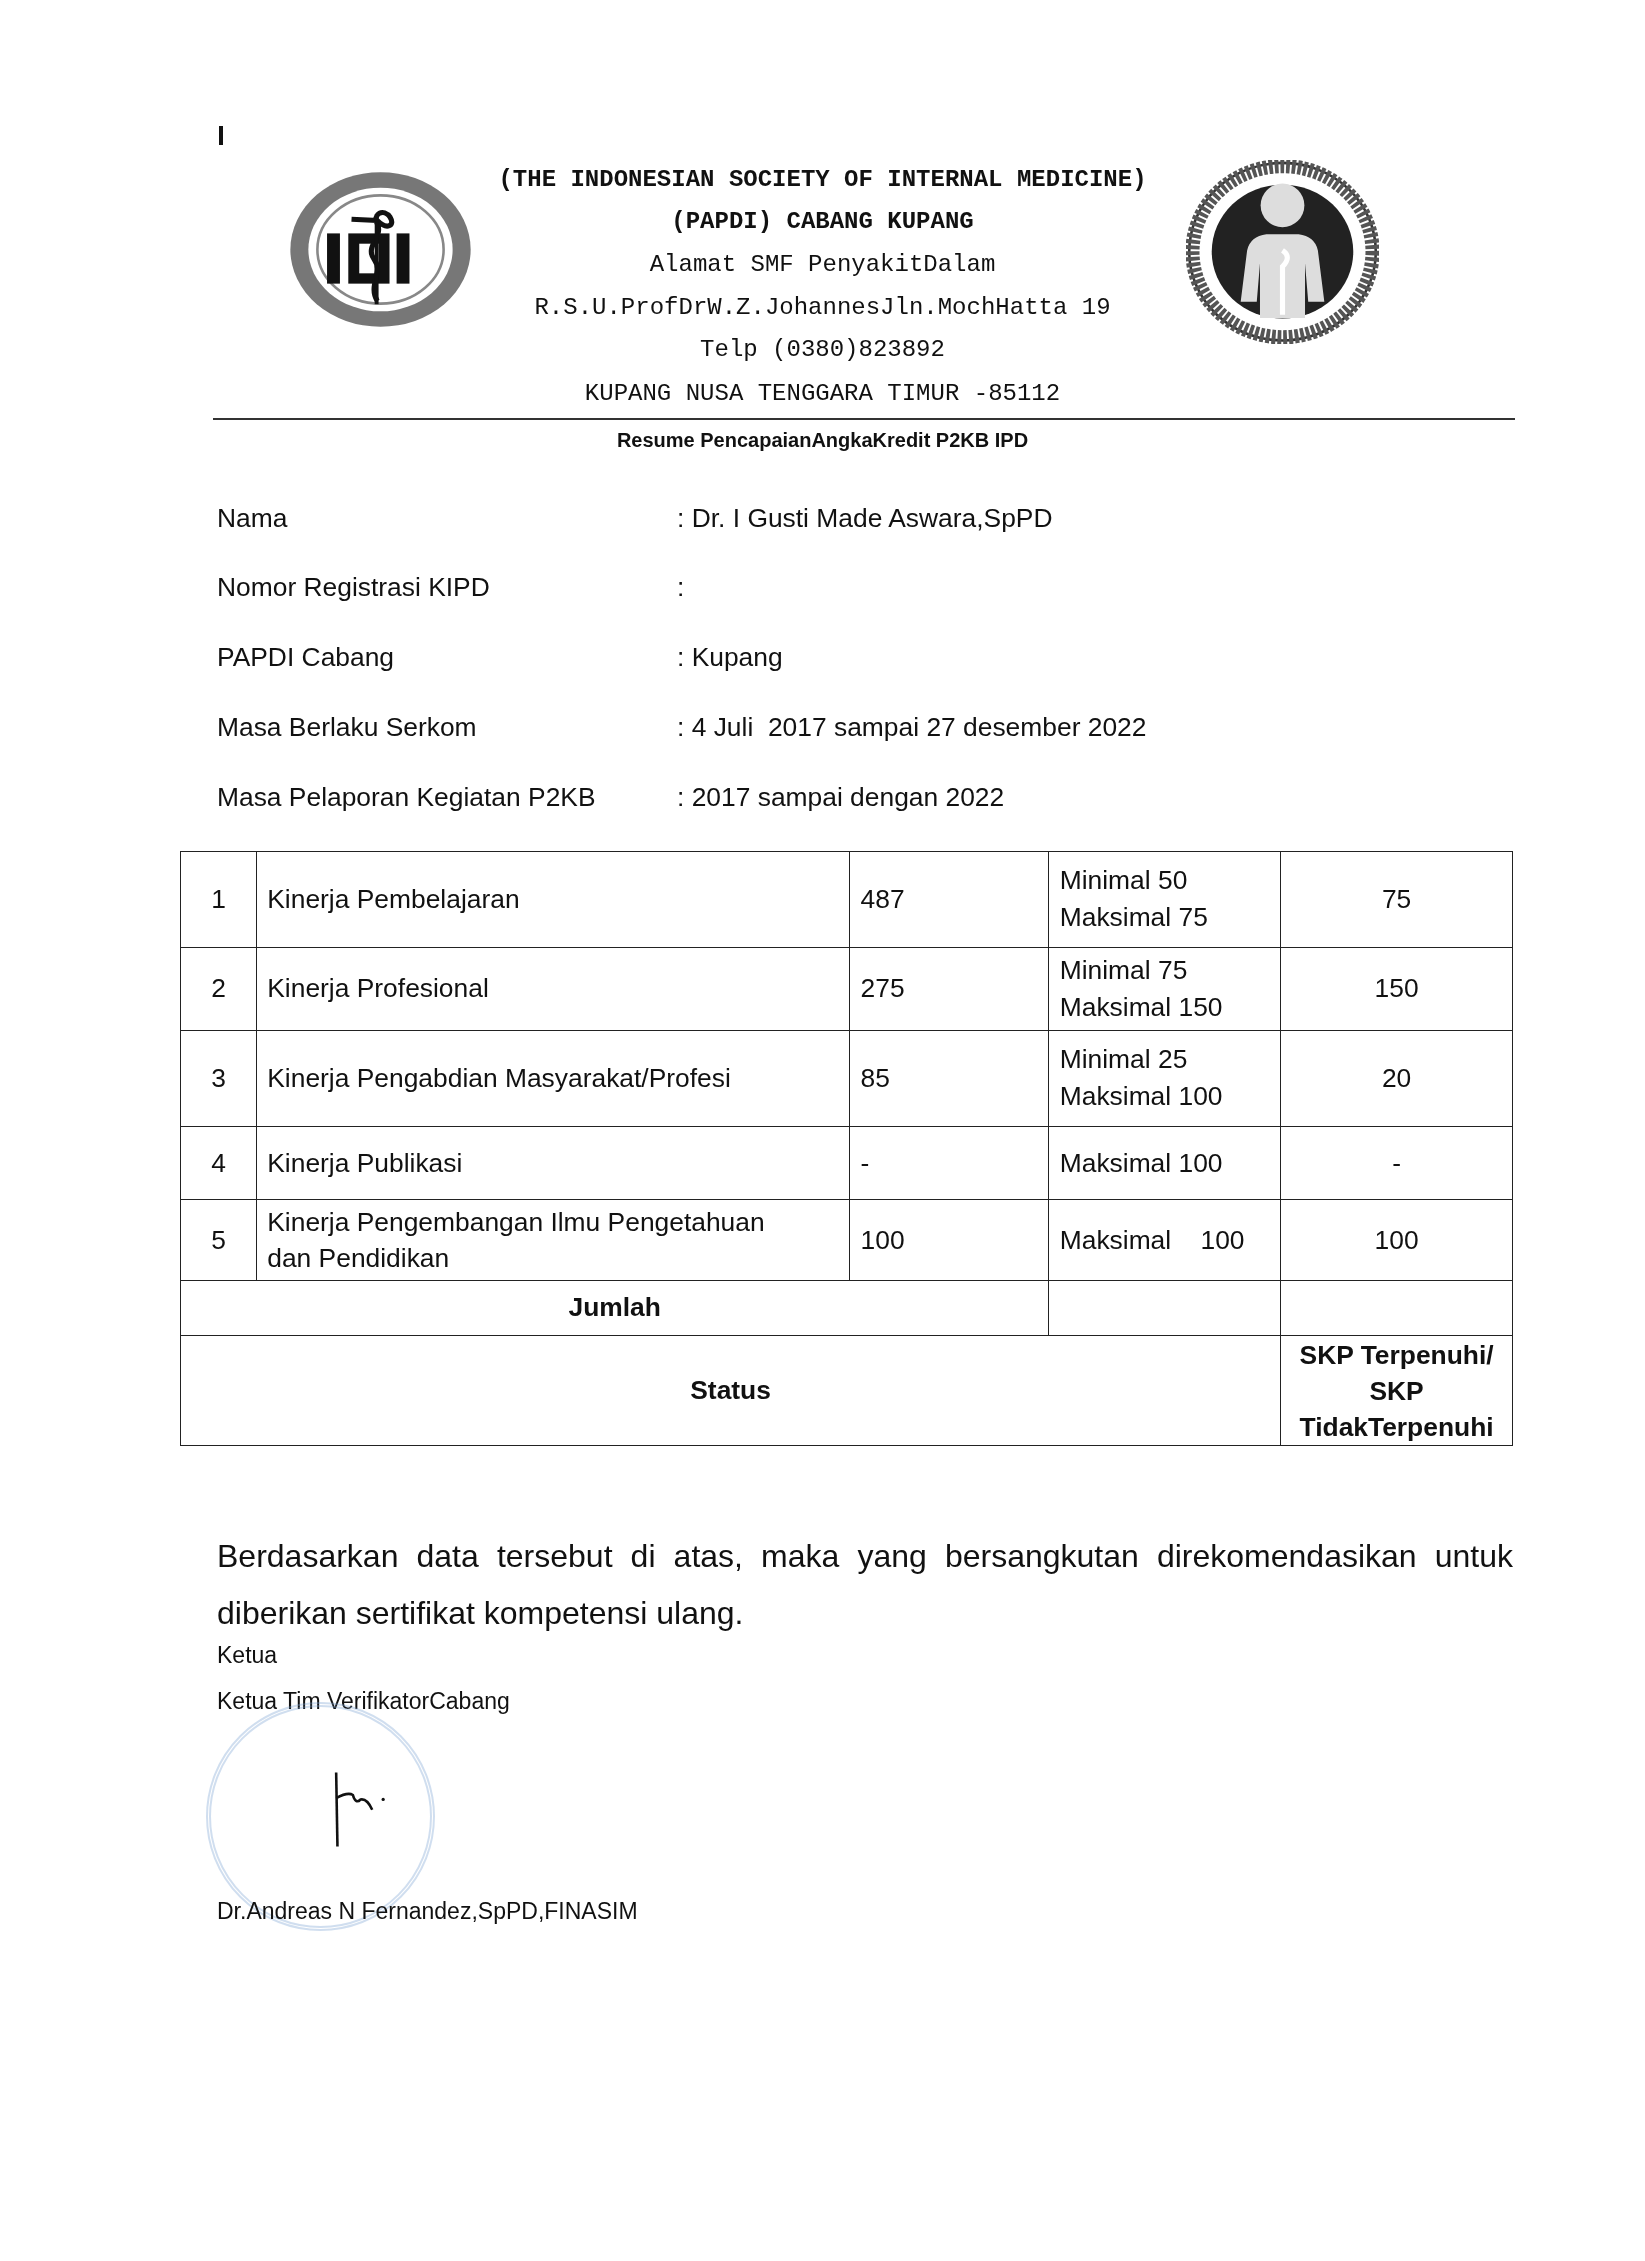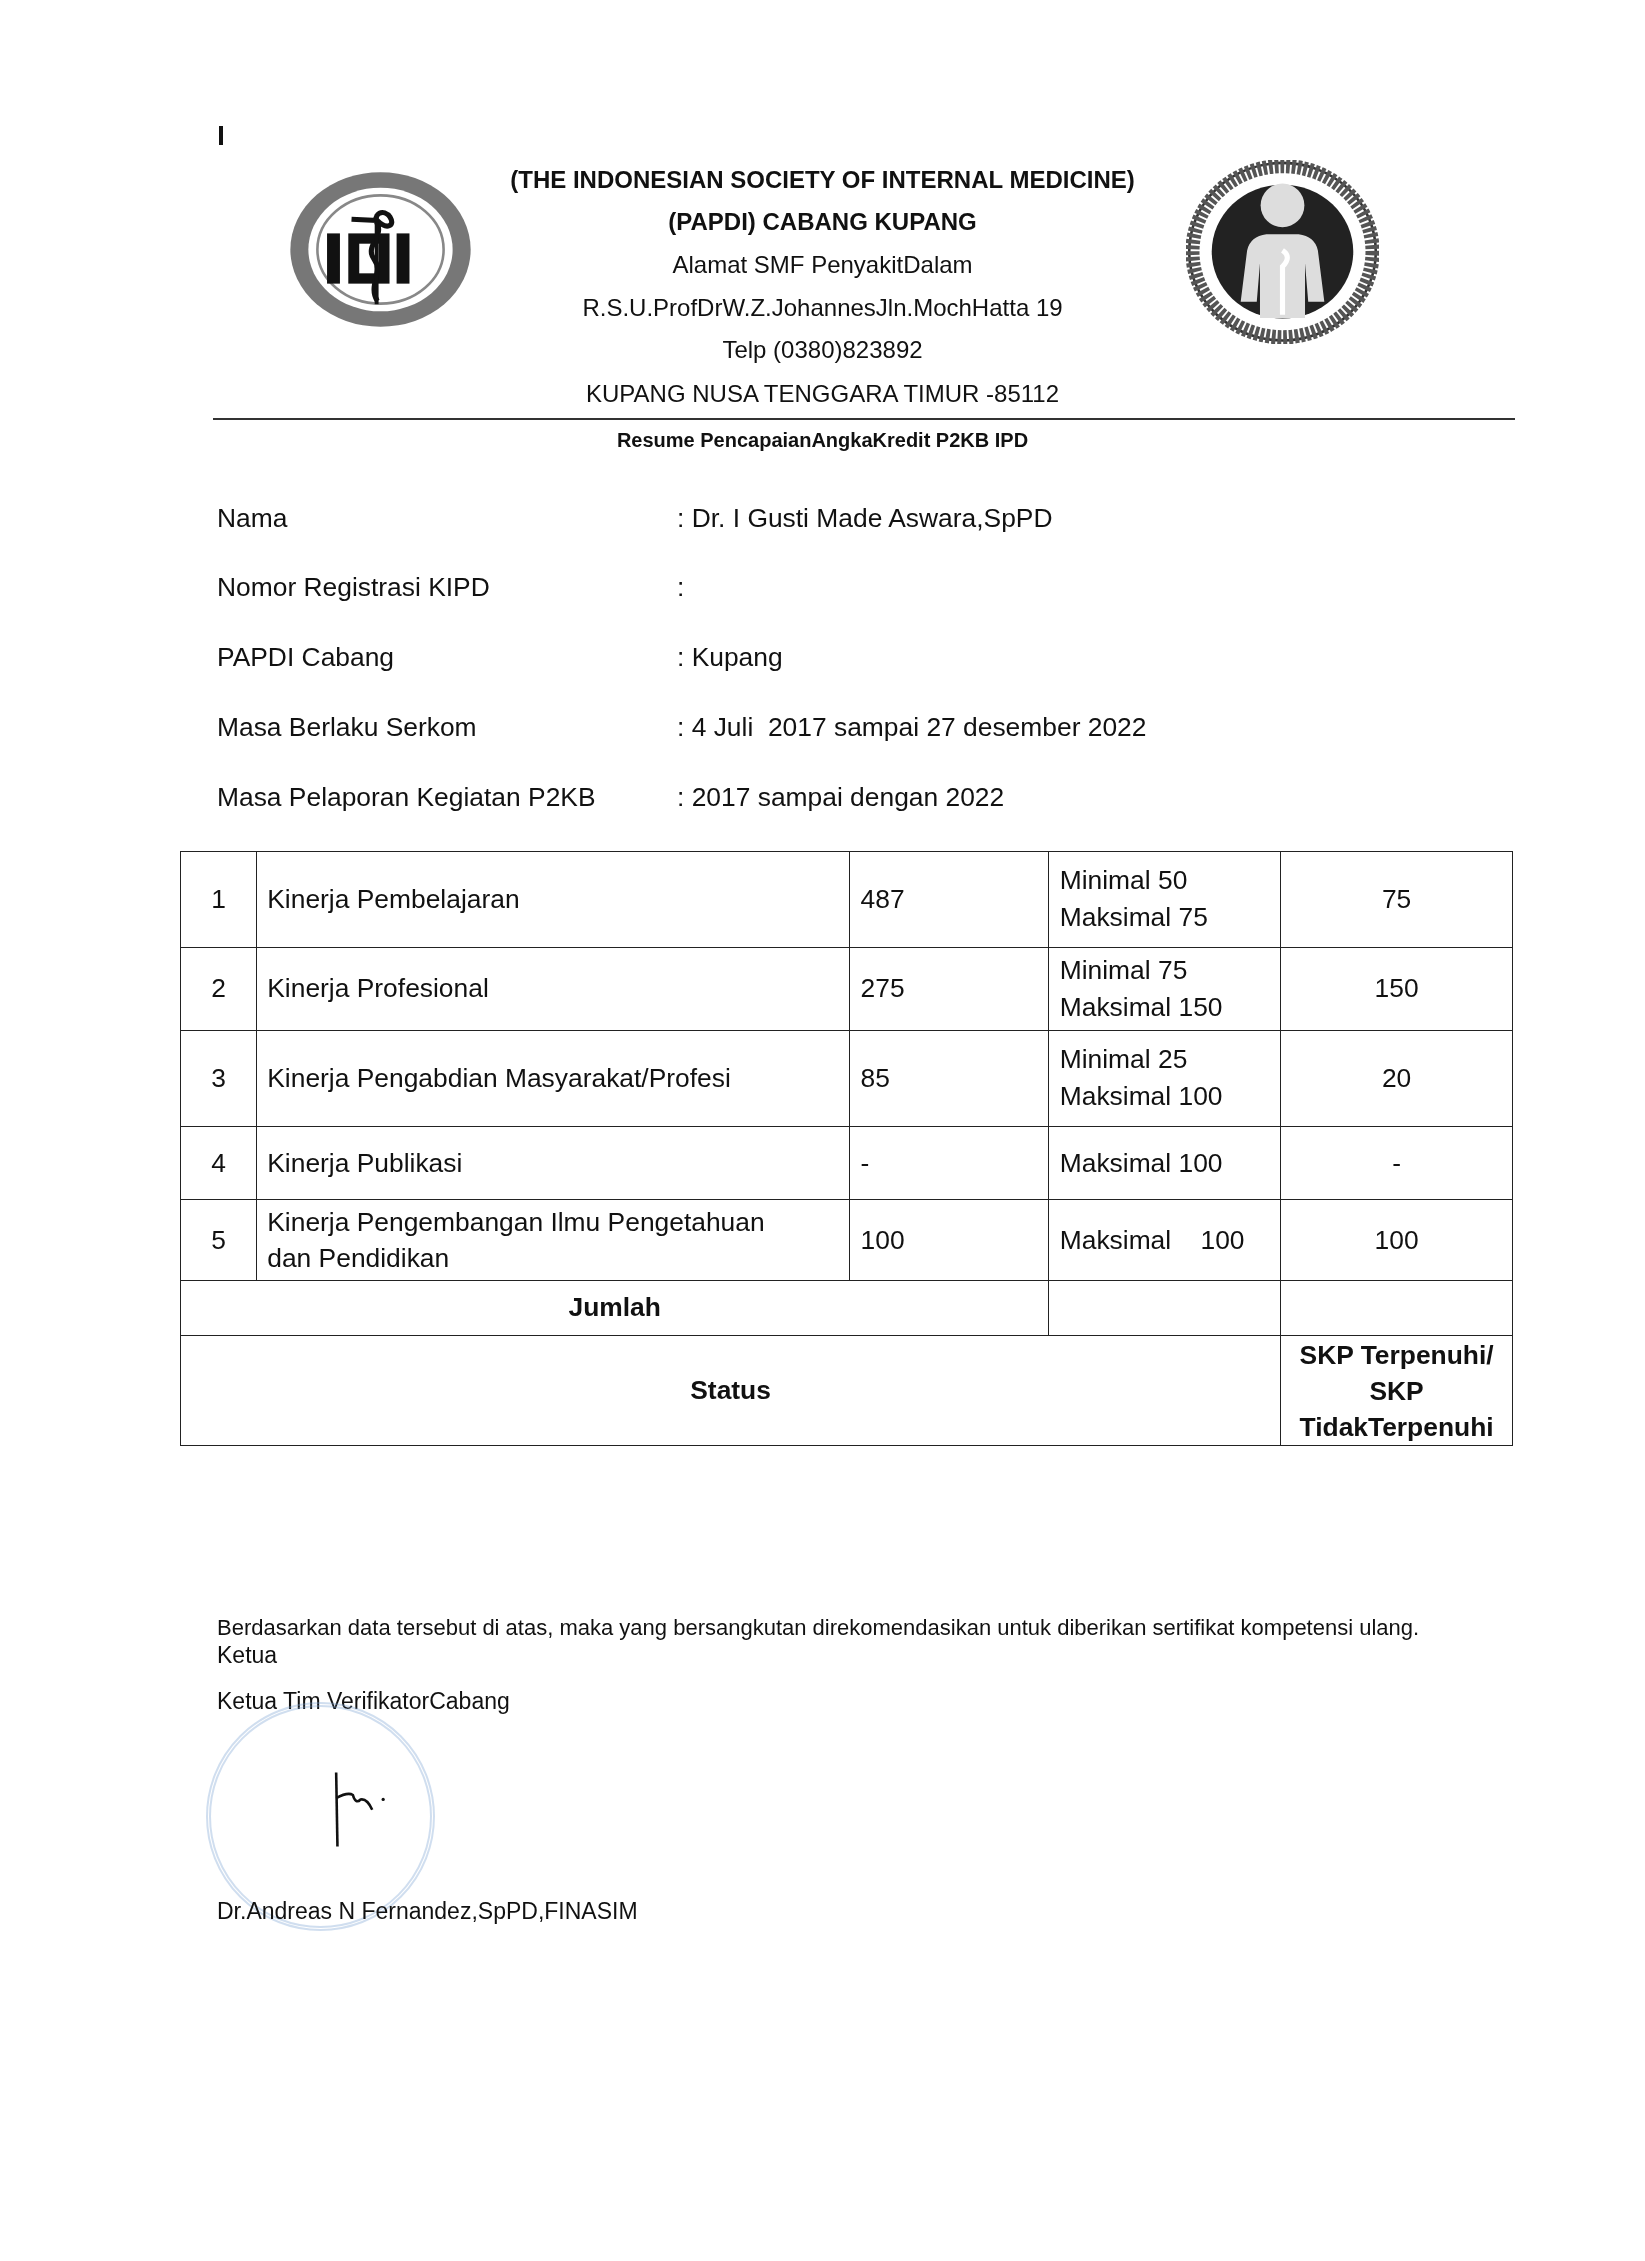--- a/index.html
+++ b/index.html
@@ -2,21 +2,21 @@
 <html style="font-size:10.3px"><head>
 <meta charset="utf-8">
 <style>
   html, body { margin: 0; padding: 0; background: #ffffff; }
   body { width: 1645px; height: 2261px; position: relative; overflow: hidden;
          font-family: "Liberation Sans", "DejaVu Sans", sans-serif; color: #111; }
   .abs { position: absolute; }
   .mark { left: 219px; top: 126px; width: 3.9px; height: 19.3px; background: #111; }
   .logo-left { left: 287px; top: 169px; width: 187px; height: 161px; }
   .logo-right { left: 1186px; top: 160px; width: 193px; height: 184px; }
-  .hdr { left: 0; width: 1645px; text-align: center; font-size: 24px; line-height: 28px; }
+  .hdr { left: 0; width: 1645px; text-align: center; font-size: 24px; line-height: 28px; font-family: Liberation Mono, monospace; }
   .hdr.bold { font-weight: bold; }
   .hdr-line { left: 213px; top: 418px; width: 1302px; height: 1.9px; background: #333; }
   .title { left: 0; width: 1645px; top: 429px; text-align: center; font-weight: bold; font-size: 20px; }
   .info-row { left: 217px; width: 1225px; height: 39px; font-size: 26.4px; }
   .info-label { position: absolute; left: 0; top: 0; }
   .info-value { position: absolute; left: 460px; top: 0; white-space: pre; }
   table.skp { position: absolute; left: 180px; top: 851px; width: 1333px;
               border-collapse: collapse; font-size: 26.4px; }
   table.skp td, table.skp th { border: 1.6px solid #222; padding: 3.9px 10.3px; vertical-align: middle; }
   table.skp th { font-weight: bold; text-align: center; height: 70px; line-height: 34px; }
@@ -24,21 +24,21 @@
   .c-act { width: 561px; text-align: left; }
   .c-cap { width: 174px; text-align: left; }
   .c-tgt { width: 206px; text-align: left; line-height: 37px; }
   .c-rec { width: 206px; text-align: center; }
   tr.r1 td { height: 87px; } tr.r2 td { height: 69px; } tr.r3 td { height: 88px; }
   tr.r4 td { height: 64px; } tr.r5 td { height: 71px; } tr.rsum td { height: 46px; }
   tr.rstat td { height: 102px; }
   .bold { font-weight: bold; }
   .center { text-align: center; }
   .statusval { font-weight: bold; text-align: center; line-height: 36px; padding: 0 3.9px !important; }
-  .para { left: 217px; width: 1296px; top: 1606px; font-size: 22px; line-height: 44px; text-align: justify; }
+  .para { left: 217px; width: 1296px; top: 1528px; font-size: 32px; line-height: 57px; text-align: justify; }
   .sig { left: 217px; font-size: 23px; }
   .stamp { left: 206px; top: 1702px; width: 219px; height: 219px; border-radius: 50%;
            border: 5.2px double rgba(120,160,210,0.35); }
   .signature { left: 322px; top: 1766px; width: 103px; height: 103px; }
 </style>
 </head>
 <body>
 
 <div class="abs mark" title=""></div>
 

